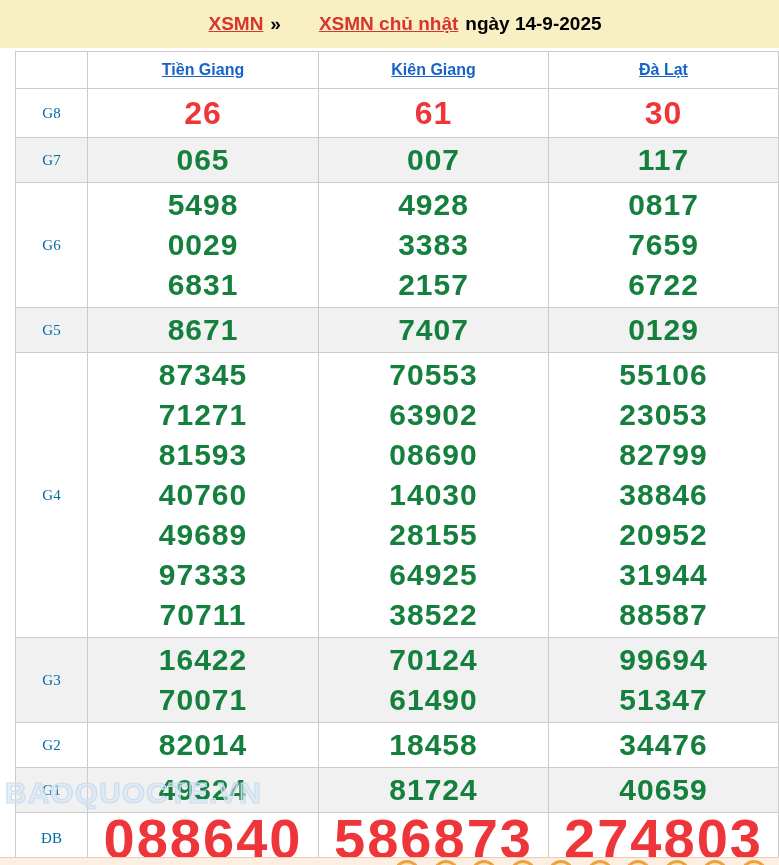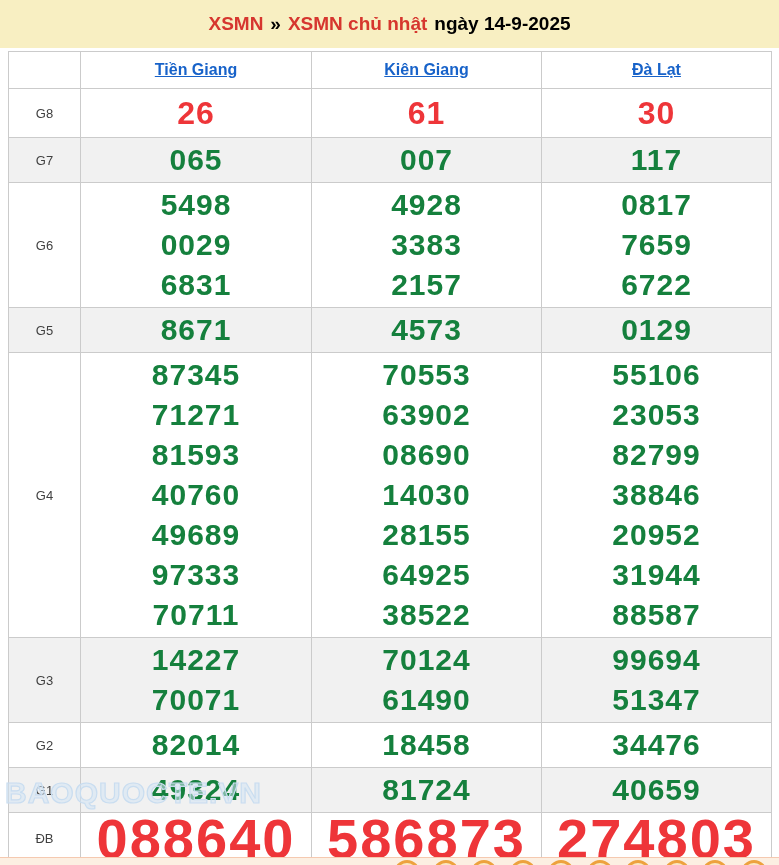--- a/index.html
+++ b/index.html
@@ -30,48 +30,51 @@
     background:var(--banner-bg);
     display:flex;
     align-items:center;
     justify-content:center;
     gap:7px;
     font-size:19px;
     font-weight:bold;
   }
   .banner a{
     color:var(--red-link);
+    text-decoration:underline;
     cursor:pointer;
+    margin-left:31px;
   }
   .banner .sep, .banner .date{color:#000;}
   
   table.results{
-    margin:3px 8px 0 8px;
+    margin:3px 8px 0 15px;
     width:763px;
     border-collapse:collapse;
     table-layout:fixed;
     text-align:center;
   }
   table.results th, table.results td{
     border:1px solid var(--border);
     vertical-align:middle;
   }
   table.results thead tr{height:37px;}
   th a{
     color:var(--blue-link);
     font-weight:bold;
     font-size:16px;
     text-decoration:underline;
     cursor:pointer;
   }
   tbody tr:nth-child(even){background:var(--row-stripe);}
   td.label-cell{
-    font-size:13px;
+    font-size:15px;
     font-weight:normal;
-    color:#404040;
+    color:#0369a1;
+    font-family:Liberation Serif, serif;
   }
   td.value-cell{padding:2px 15px;}
   .value{
     font-size:30px;
     font-weight:bold;
     line-height:40px;
     letter-spacing:1px;
     color:#15803d;
   }
   tr.row-g8 .value{
@@ -186,21 +189,21 @@
           <div class="value">7659</div>
           <div class="value">6722</div>
         </td>
       </tr>
       <tr>
         <td class="label-cell">G5</td>
         <td class="value-cell">
           <div class="value">8671</div>
         </td>
         <td class="value-cell">
-          <div class="value">4573</div>
+          <div class="value">7407</div>
         </td>
         <td class="value-cell">
           <div class="value">0129</div>
         </td>
       </tr>
       <tr>
         <td class="label-cell">G4</td>
         <td class="value-cell">
           <div class="value">87345</div>
           <div class="value">71271</div>
@@ -225,21 +228,21 @@
           <div class="value">82799</div>
           <div class="value">38846</div>
           <div class="value">20952</div>
           <div class="value">31944</div>
           <div class="value">88587</div>
         </td>
       </tr>
       <tr>
         <td class="label-cell">G3</td>
         <td class="value-cell">
-          <div class="value">14227</div>
+          <div class="value">16422</div>
           <div class="value">70071</div>
         </td>
         <td class="value-cell">
           <div class="value">70124</div>
           <div class="value">61490</div>
         </td>
         <td class="value-cell">
           <div class="value">99694</div>
           <div class="value">51347</div>
         </td>

